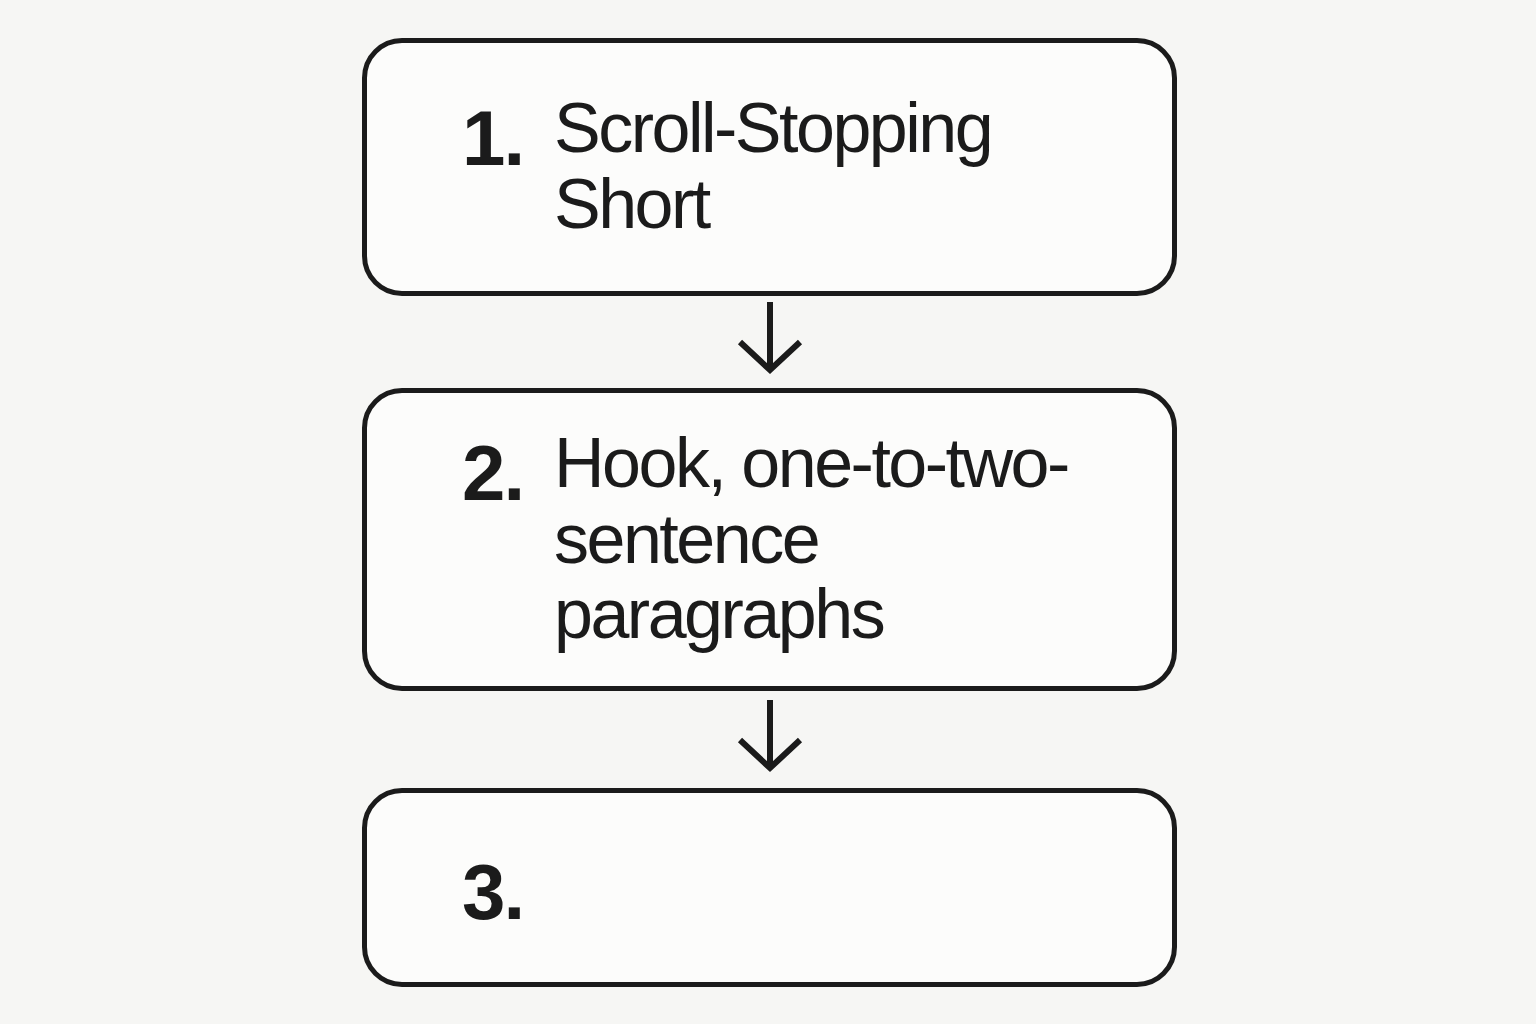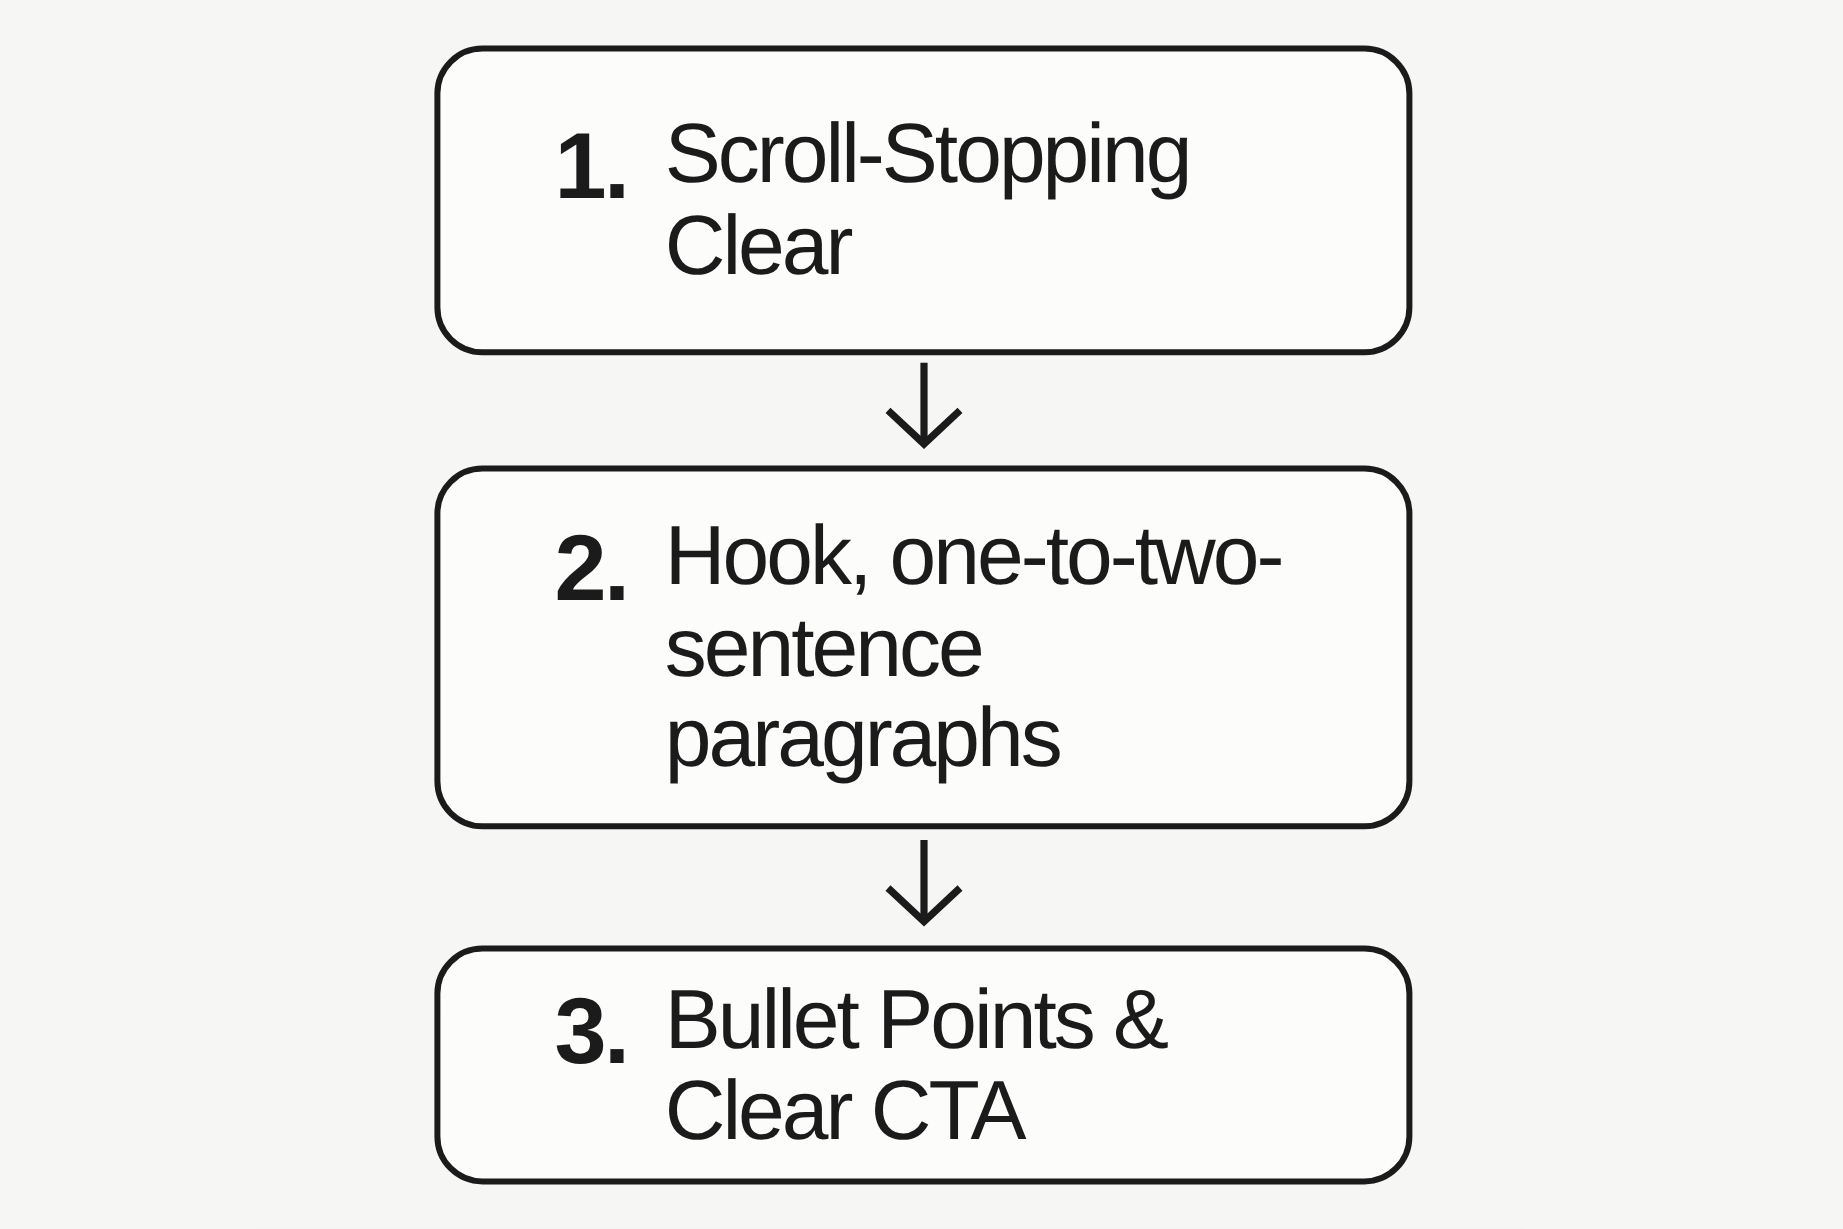--- a/index.html
+++ b/index.html
@@ -75,21 +75,21 @@
 </head>
 <body>
 
 <div class="canvas">
   <div class="stack">
 
     <div class="step-box box-1">
       <div class="step-row">
         <div class="step-num">1.</div>
         <div class="step-label">Scroll-Stopping
-Clear</div>
+Short</div>
       </div>
     </div>
 
     <div class="arrow-wrap gap-1">
       <svg class="arrow-svg" width="120" height="80" viewBox="0 0 120 80">
         <line x1="60" y1="0" x2="60" y2="64" stroke="#1b1b1b" stroke-width="6"></line>
         <polyline points="30,40 60,68 90,40" fill="none" stroke="#1b1b1b" stroke-width="6"></polyline>
       </svg>
     </div>
 
@@ -105,19 +105,17 @@
     <div class="arrow-wrap gap-2">
       <svg class="arrow-svg" width="120" height="80" viewBox="0 0 120 80">
         <line x1="60" y1="0" x2="60" y2="64" stroke="#1b1b1b" stroke-width="6"></line>
         <polyline points="30,40 60,68 90,40" fill="none" stroke="#1b1b1b" stroke-width="6"></polyline>
       </svg>
     </div>
 
     <div class="step-box box-3">
       <div class="step-row">
         <div class="step-num">3.</div>
-        <div class="step-label">Bullet Points &amp;
-Clear CTA</div>
       </div>
     </div>
 
   </div>
 </div>
 
 </body></html>

